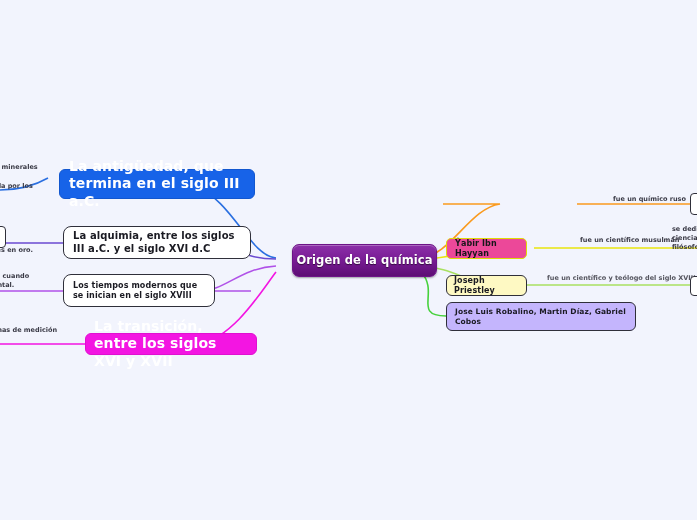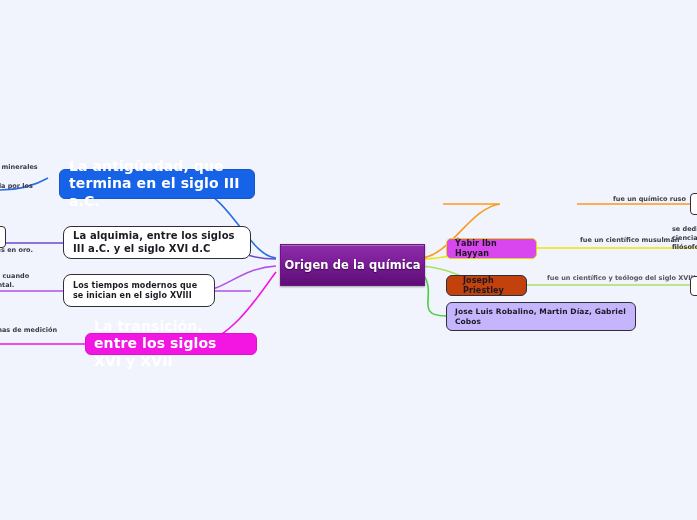--- a/index.html
+++ b/index.html
@@ -18,22 +18,22 @@
     box-sizing:border-box;
     display:flex;
     align-items:center;
     font-weight:bold;
     letter-spacing:.1px;
     line-height:1.25;
   }
 
   
   #central{
-    left:280px;top:244px;width:145px;height:42px;
-    border-radius:0;
+    left:292px;top:244px;width:145px;height:33px;
+    border-radius:7px;
     background:linear-gradient(180deg,#8c2fa8 0%,#7a1d96 45%,#5d0d74 100%);
     border:1px solid #6d1387;
     box-shadow:0 1px 2px rgba(0,0,0,.35), inset 0 1px 0 rgba(255,255,255,.28);
     color:#ffffff;
     font-size:11.5px;
     justify-content:center;
     text-shadow:0 1px 1px rgba(0,0,0,.55);
   }
 
   
@@ -58,28 +58,28 @@
     color:#ffffff;font-size:14px;padding:0 8px;
   }
 
   
   #n-mendeleyev{
     left:443px;top:193px;width:134px;height:22px;
     background:#fa9a1e;border:1px solid #ef8b0d;border-radius:6px;
     color:#17161a;font-size:8px;padding:0 8px;
   }
   #n-yabir{
-    left:446px;top:238px;width:91px;height:21px;
-    background:#d946ef;border:1px solid #dedb07;border-radius:5px;
+    left:446px;top:238px;width:81px;height:21px;
+    background:#ec4899;border:1px solid #dedb07;border-radius:5px;
     color:#17161a;font-size:8px;padding:8px 8px;
   }
   #n-priestley{
     left:446px;top:275px;width:81px;height:21px;
-    background:#c2410c;border:1.3px solid #2f2f3a;border-radius:6px;
-    color:#1a1a22;font-size:8px;padding:0 16px;
+    background:#fef9c3;border:1.3px solid #2f2f3a;border-radius:6px;
+    color:#1a1a22;font-size:8px;padding:0 7px;
   }
   #n-autores{
     left:446px;top:302px;width:190px;height:29px;
     background:#c4b5fd;border:1.3px solid #2f2f3a;border-radius:6px;
     color:#1a1a22;font-size:7.5px;padding:8px 8px;
   }
 
   
   .caption{
     position:absolute;

